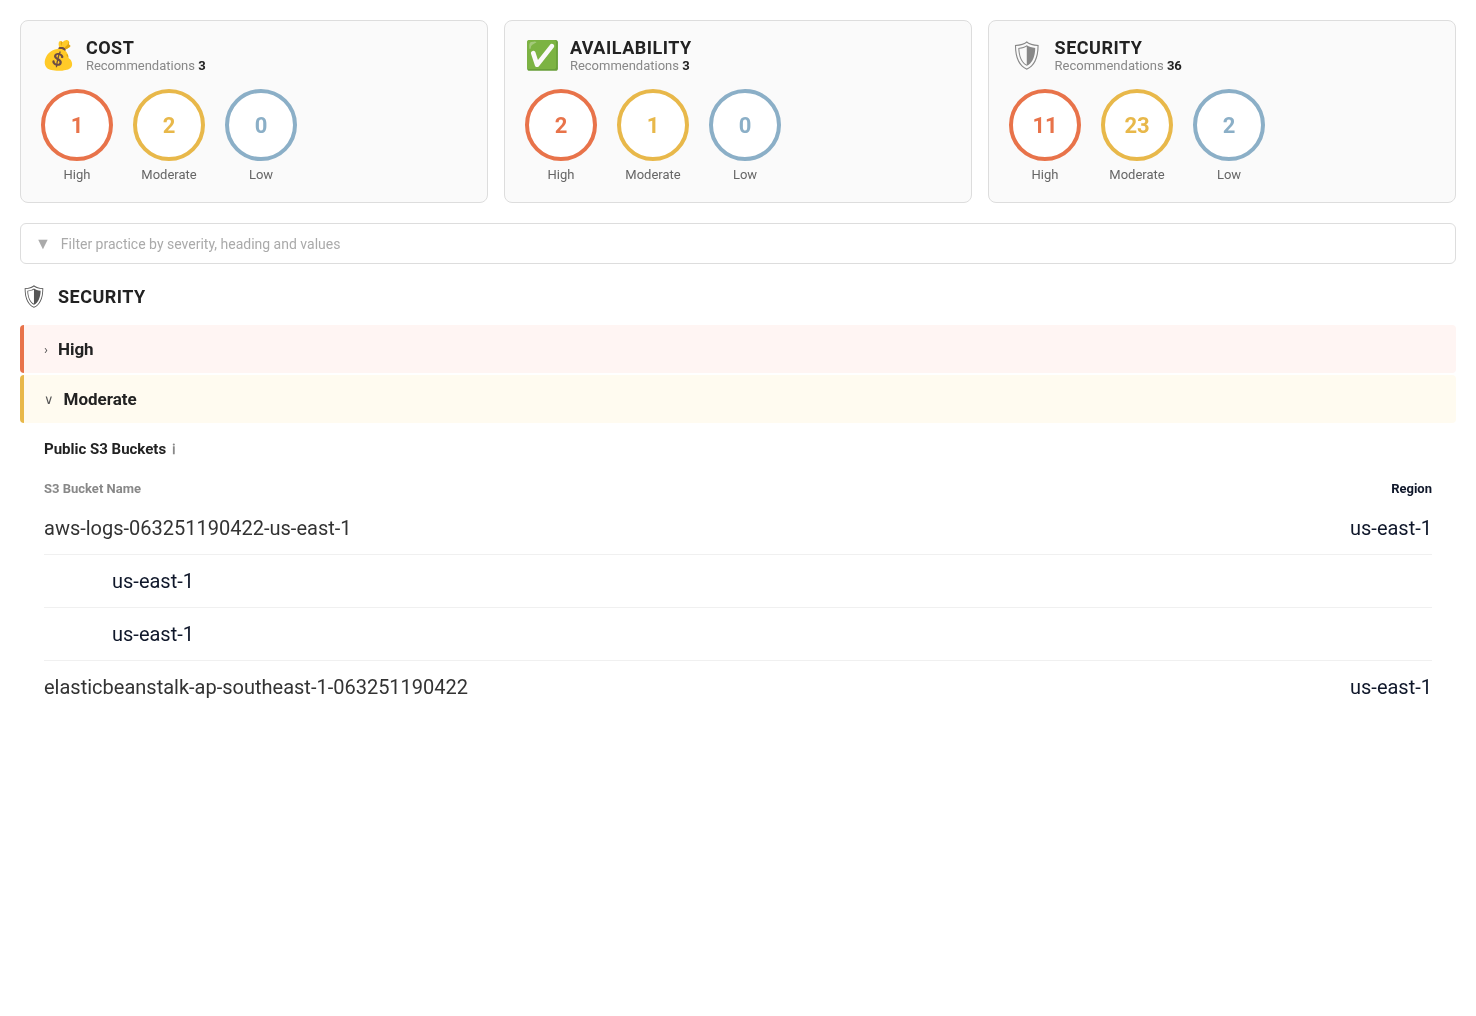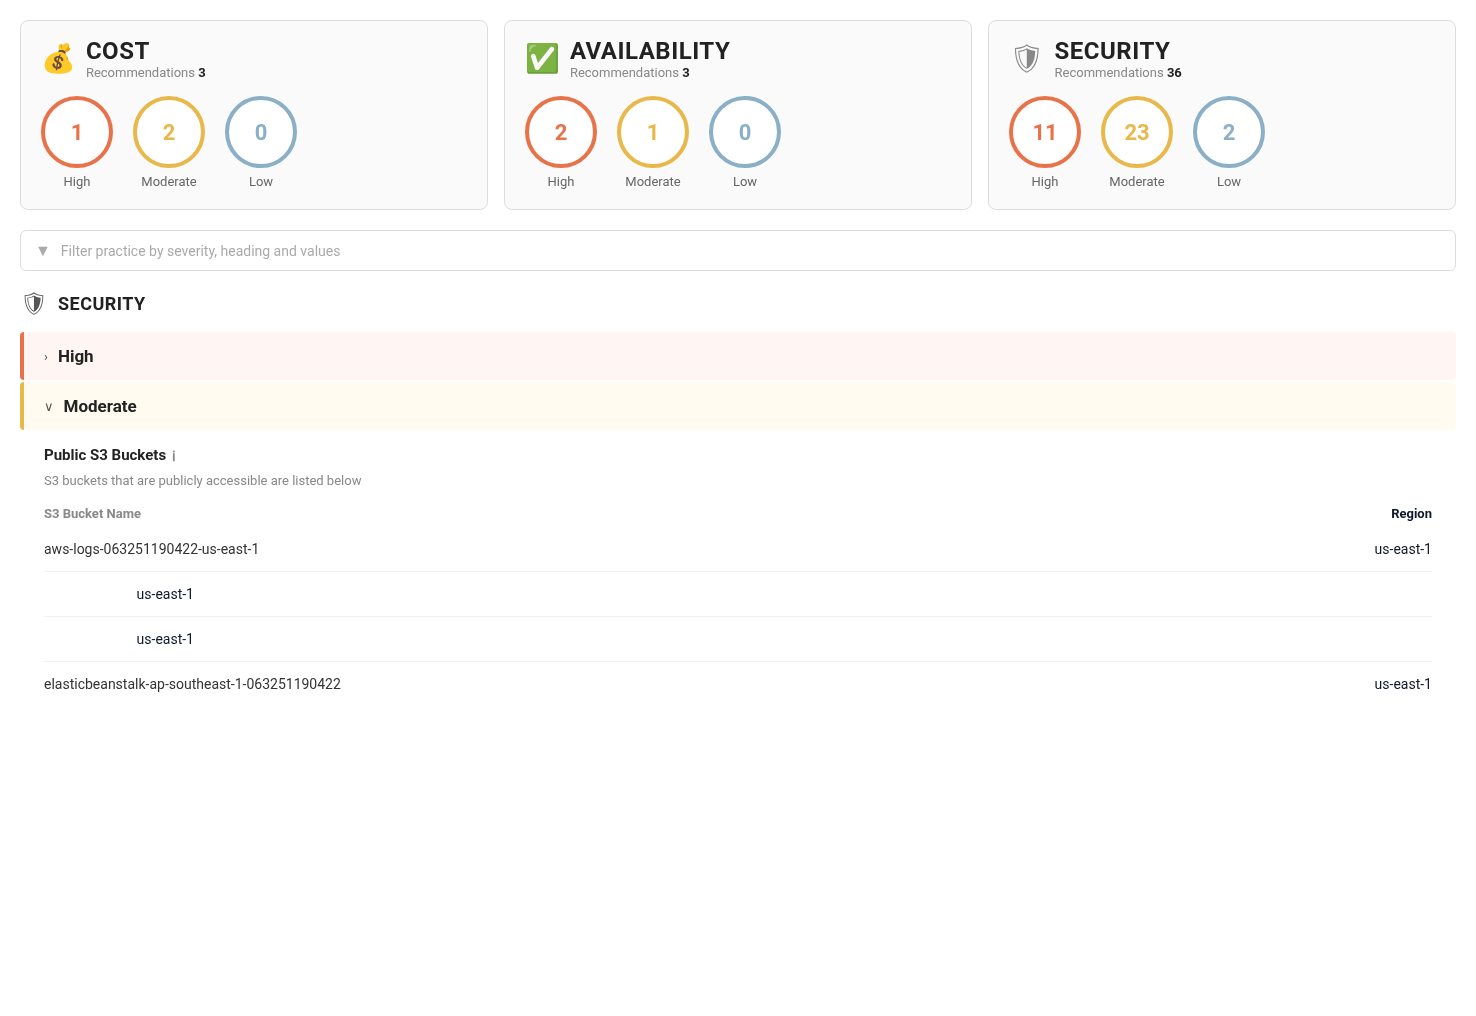--- a/index.html
+++ b/index.html
@@ -28,21 +28,21 @@
       align-items: center;
       gap: 10px;
       margin-bottom: 16px;
     }
     .card-icon {
       font-size: 28px;
       color: #888;
     }
     .card-title-block {}
     .card-title {
-      font-size: 24px;
+      font-size: 18px;
       font-weight: 700;
       text-transform: uppercase;
       letter-spacing: 0.5px;
       color: #222;
     }
     .card-subtitle {
       font-size: 13px;
       color: #888;
     }
     .card-subtitle strong {
@@ -154,23 +154,23 @@
     }
 
     
     .severity-content {
       padding: 16px 24px;
     }
     .practice-title {
       font-size: 15px;
       font-weight: 700;
       color: #222;
-      margin-bottom: 8px;
-      display: flex;
-      align-items: flex-start;
+      margin-bottom: 17px;
+      display: flex;
+      align-items: center;
       gap: 6px;
     }
     .info-icon {
       font-size: 14px;
       color: #888;
       cursor: pointer;
     }
     .practice-subtitle {
       font-size: 13px;
       color: #888;
@@ -181,21 +181,21 @@
       justify-content: space-between;
       padding: 6px 0;
       font-size: 13px;
       color: #888;
       border-bottom: none;
       font-weight: bold;
     }
     .table-row {
       display: flex;
       padding: 14px 0;
-      font-size: 14px;
+      font-size: 20px;
       color: #333;
       border-bottom: 1px solid #f0f0f0;
     }
     .table-row:last-child {
       border-bottom: none;
     }
     .col-name { flex: 1; }
     .col-region { width: 150px; text-align: right; color: #0f172a; }
   </style>
 </head>
@@ -313,21 +313,20 @@
       <div class="severity-header moderate-header">
         <span class="severity-chevron">∨</span>
         <span class="severity-title">Moderate</span>
       </div>
 
         <div class="severity-content">
           <div class="practice-title">
             <span>Public S3 Buckets</span>
             <span class="info-icon">ℹ</span>
           </div>
-          <div class="practice-subtitle">S3 buckets that are publicly accessible are listed below</div>
           <div class="table-header">
             <span class="col-name">S3 Bucket Name</span>
             <span class="col-region">Region</span>
           </div>
 
             <div class="table-row">
               <span class="col-name">aws-logs-063251190422-us-east-1</span>
               <span class="col-region">us-east-1</span>
             </div>
 

